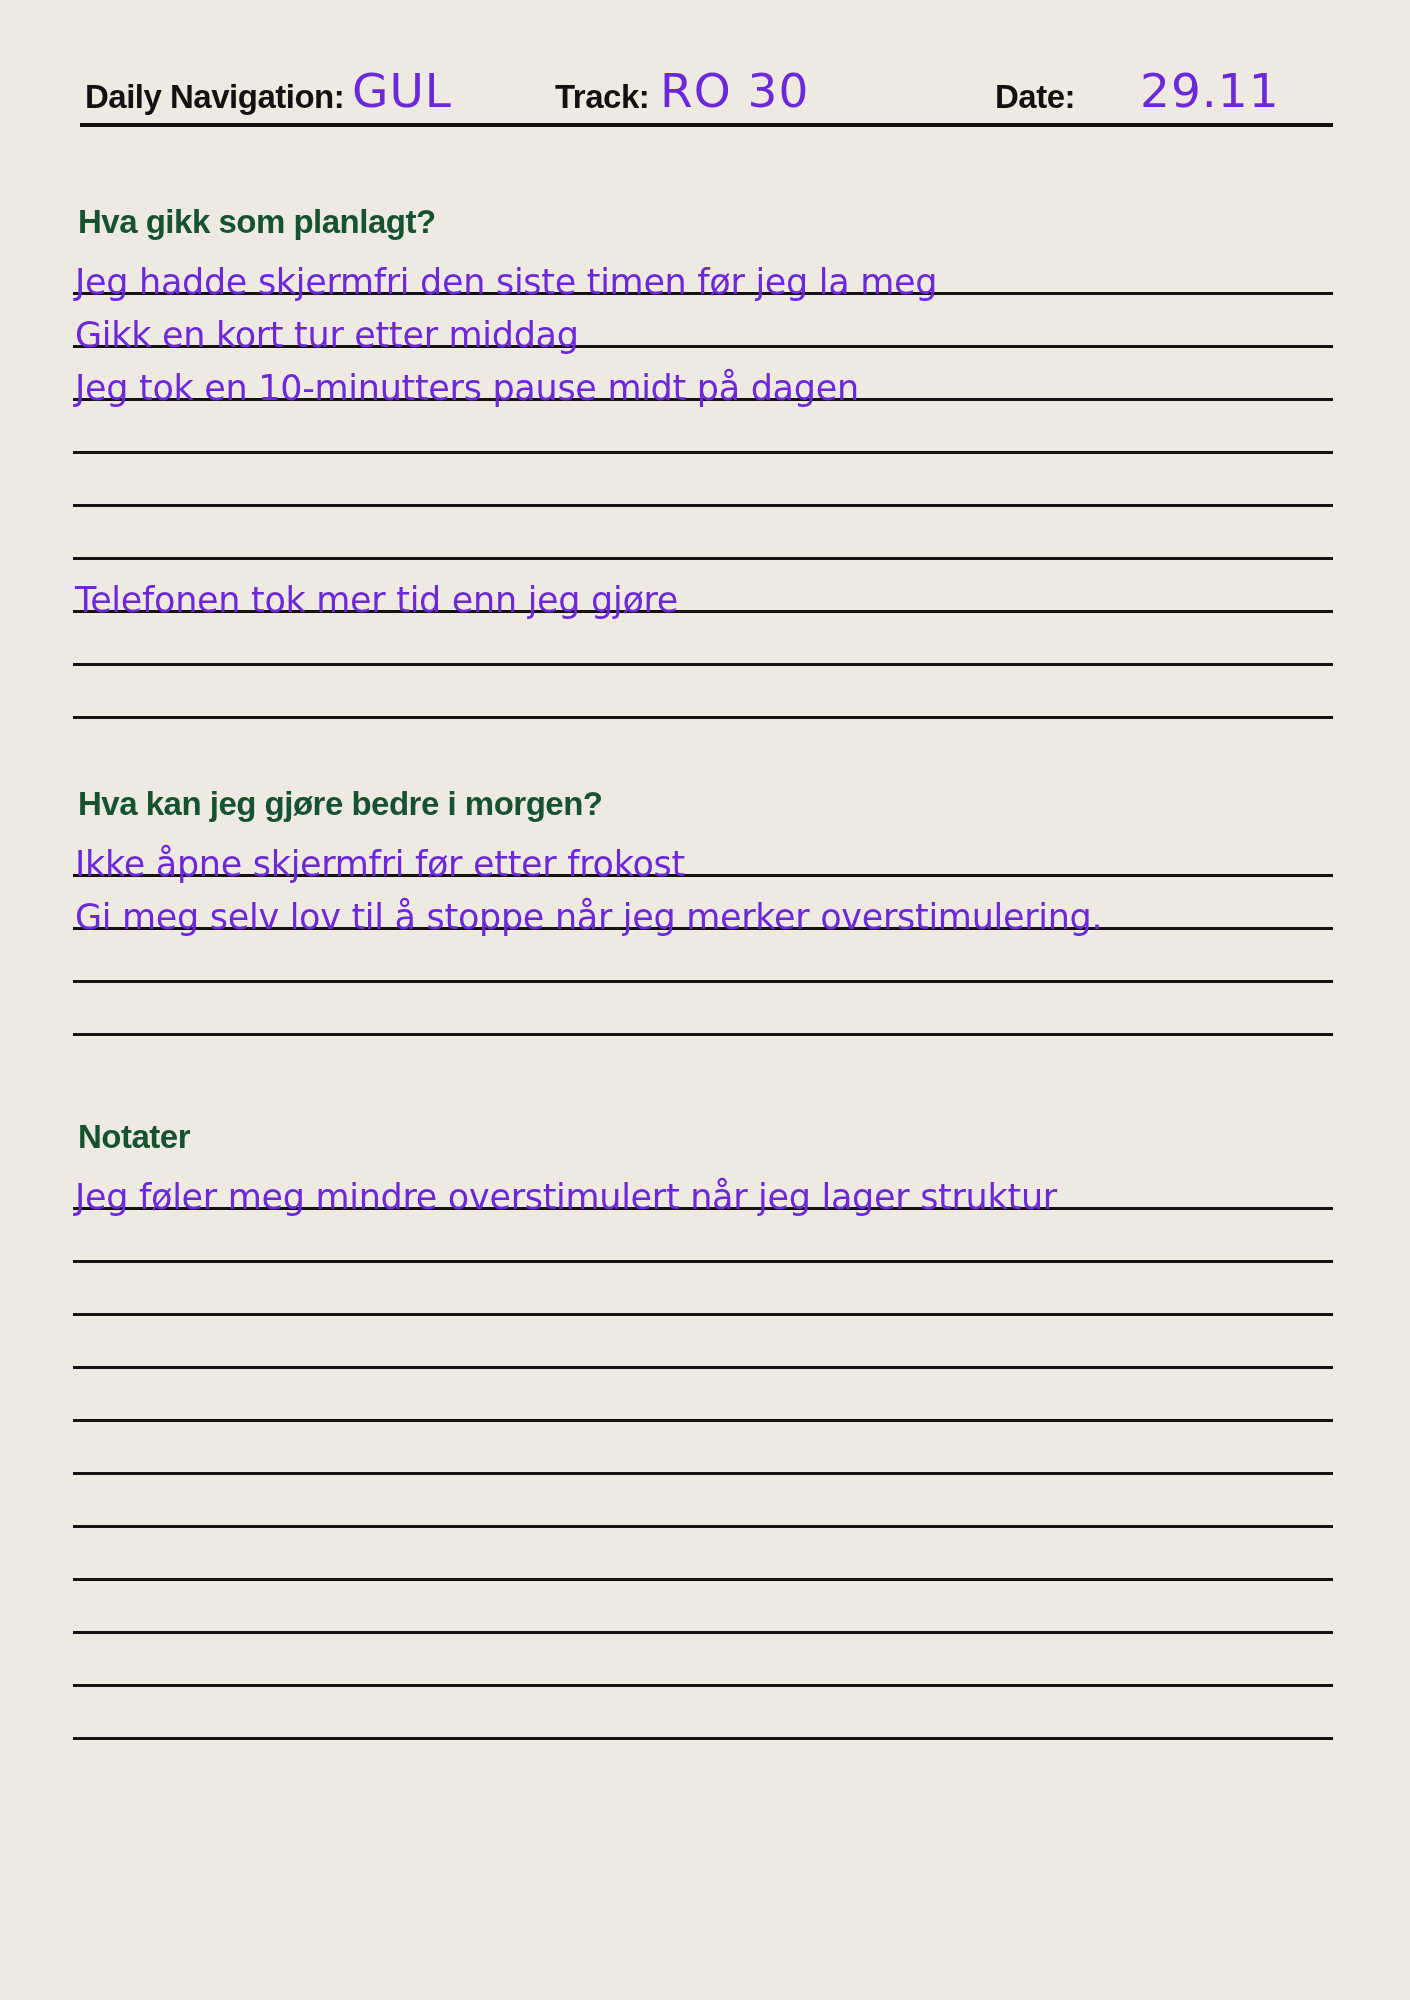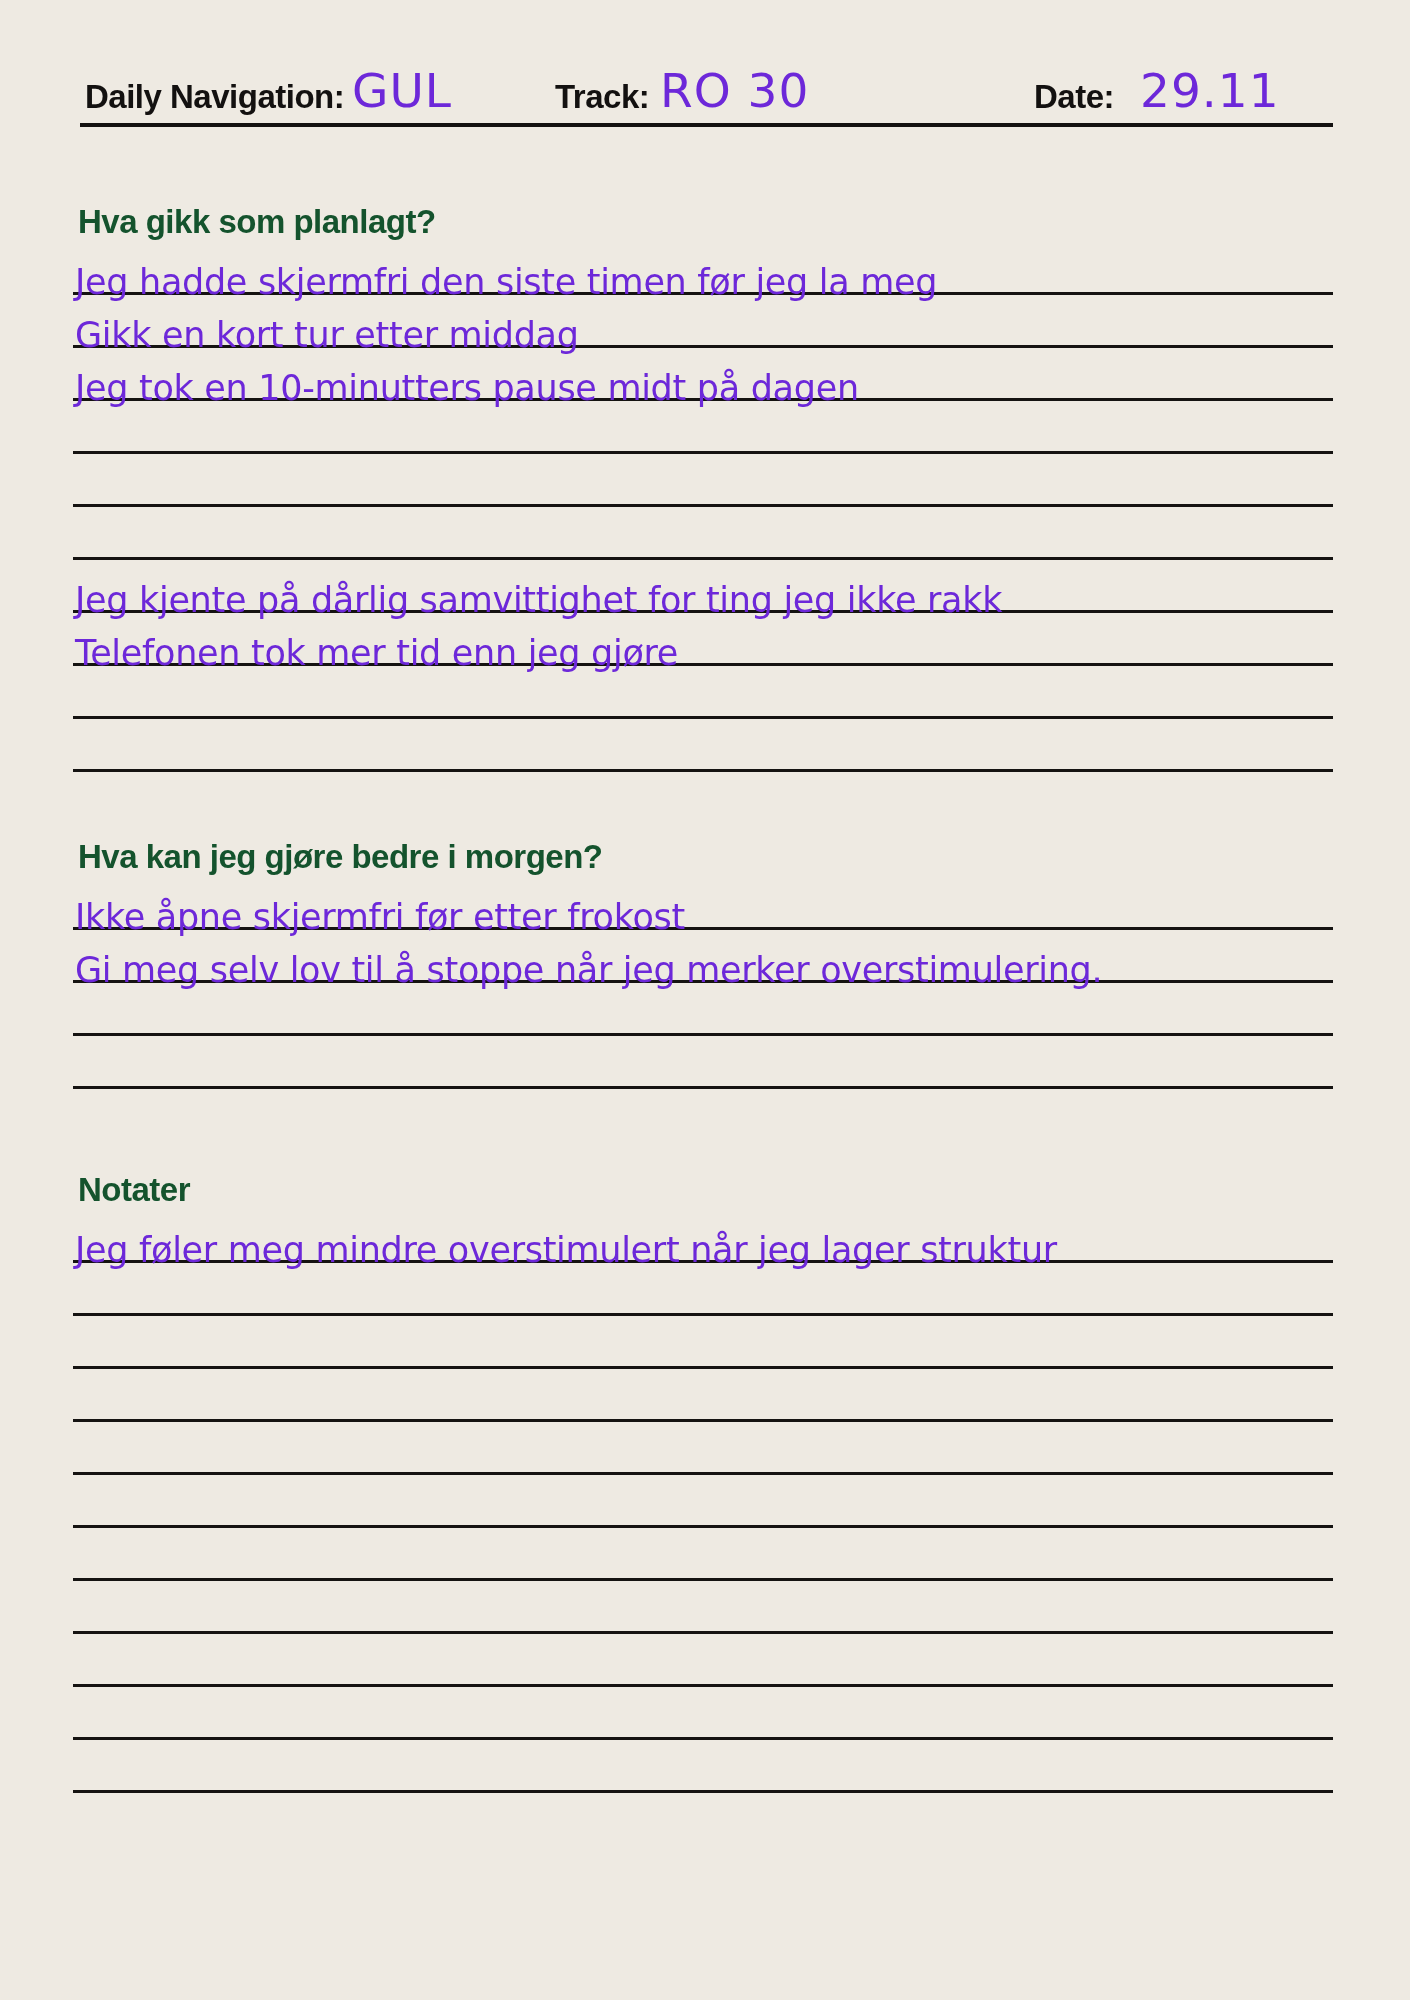--- a/index.html
+++ b/index.html
@@ -36,21 +36,21 @@
     font-weight: 400;
     font-size: 47px;
     letter-spacing: 1px;
     color: #6d28d9;
     white-space: nowrap;
   }
   .pos-daily-label { left: 5px; }
   .pos-daily-value { left: 272px; }
   .pos-track-label { left: 475px; }
   .pos-track-value { left: 580px; }
-  .pos-date-label  { left: 954px; margin-top: 36px; }
+  .pos-date-label  { left: 915px; margin-top: 36px; }
   .pos-date-value  { left: 1060px; }
 
   
   .form-body {
     margin: 0 77px 0 73px; 
     width: 1260px;
   }
   .section-title {
     font-weight: 700;
     font-size: 33px;
@@ -114,23 +114,20 @@
       </div>
       <div class="ruled-line">
         <span class="handwriting"></span>
       </div>
       <div class="ruled-line">
         <span class="handwriting"></span>
       </div>
     </div>
     <div class="section">
       <div class="ruled-line">
-        <span class="handwriting">Jeg kjente på dårlig samvittighet for ting jeg ikke rakk</span>
-      </div>
-      <div class="ruled-line">
         <span class="handwriting">Telefonen tok mer tid enn jeg gjøre</span>
       </div>
       <div class="ruled-line">
         <span class="handwriting"></span>
       </div>
       <div class="ruled-line">
         <span class="handwriting"></span>
       </div>
     </div>
     <div class="section">

